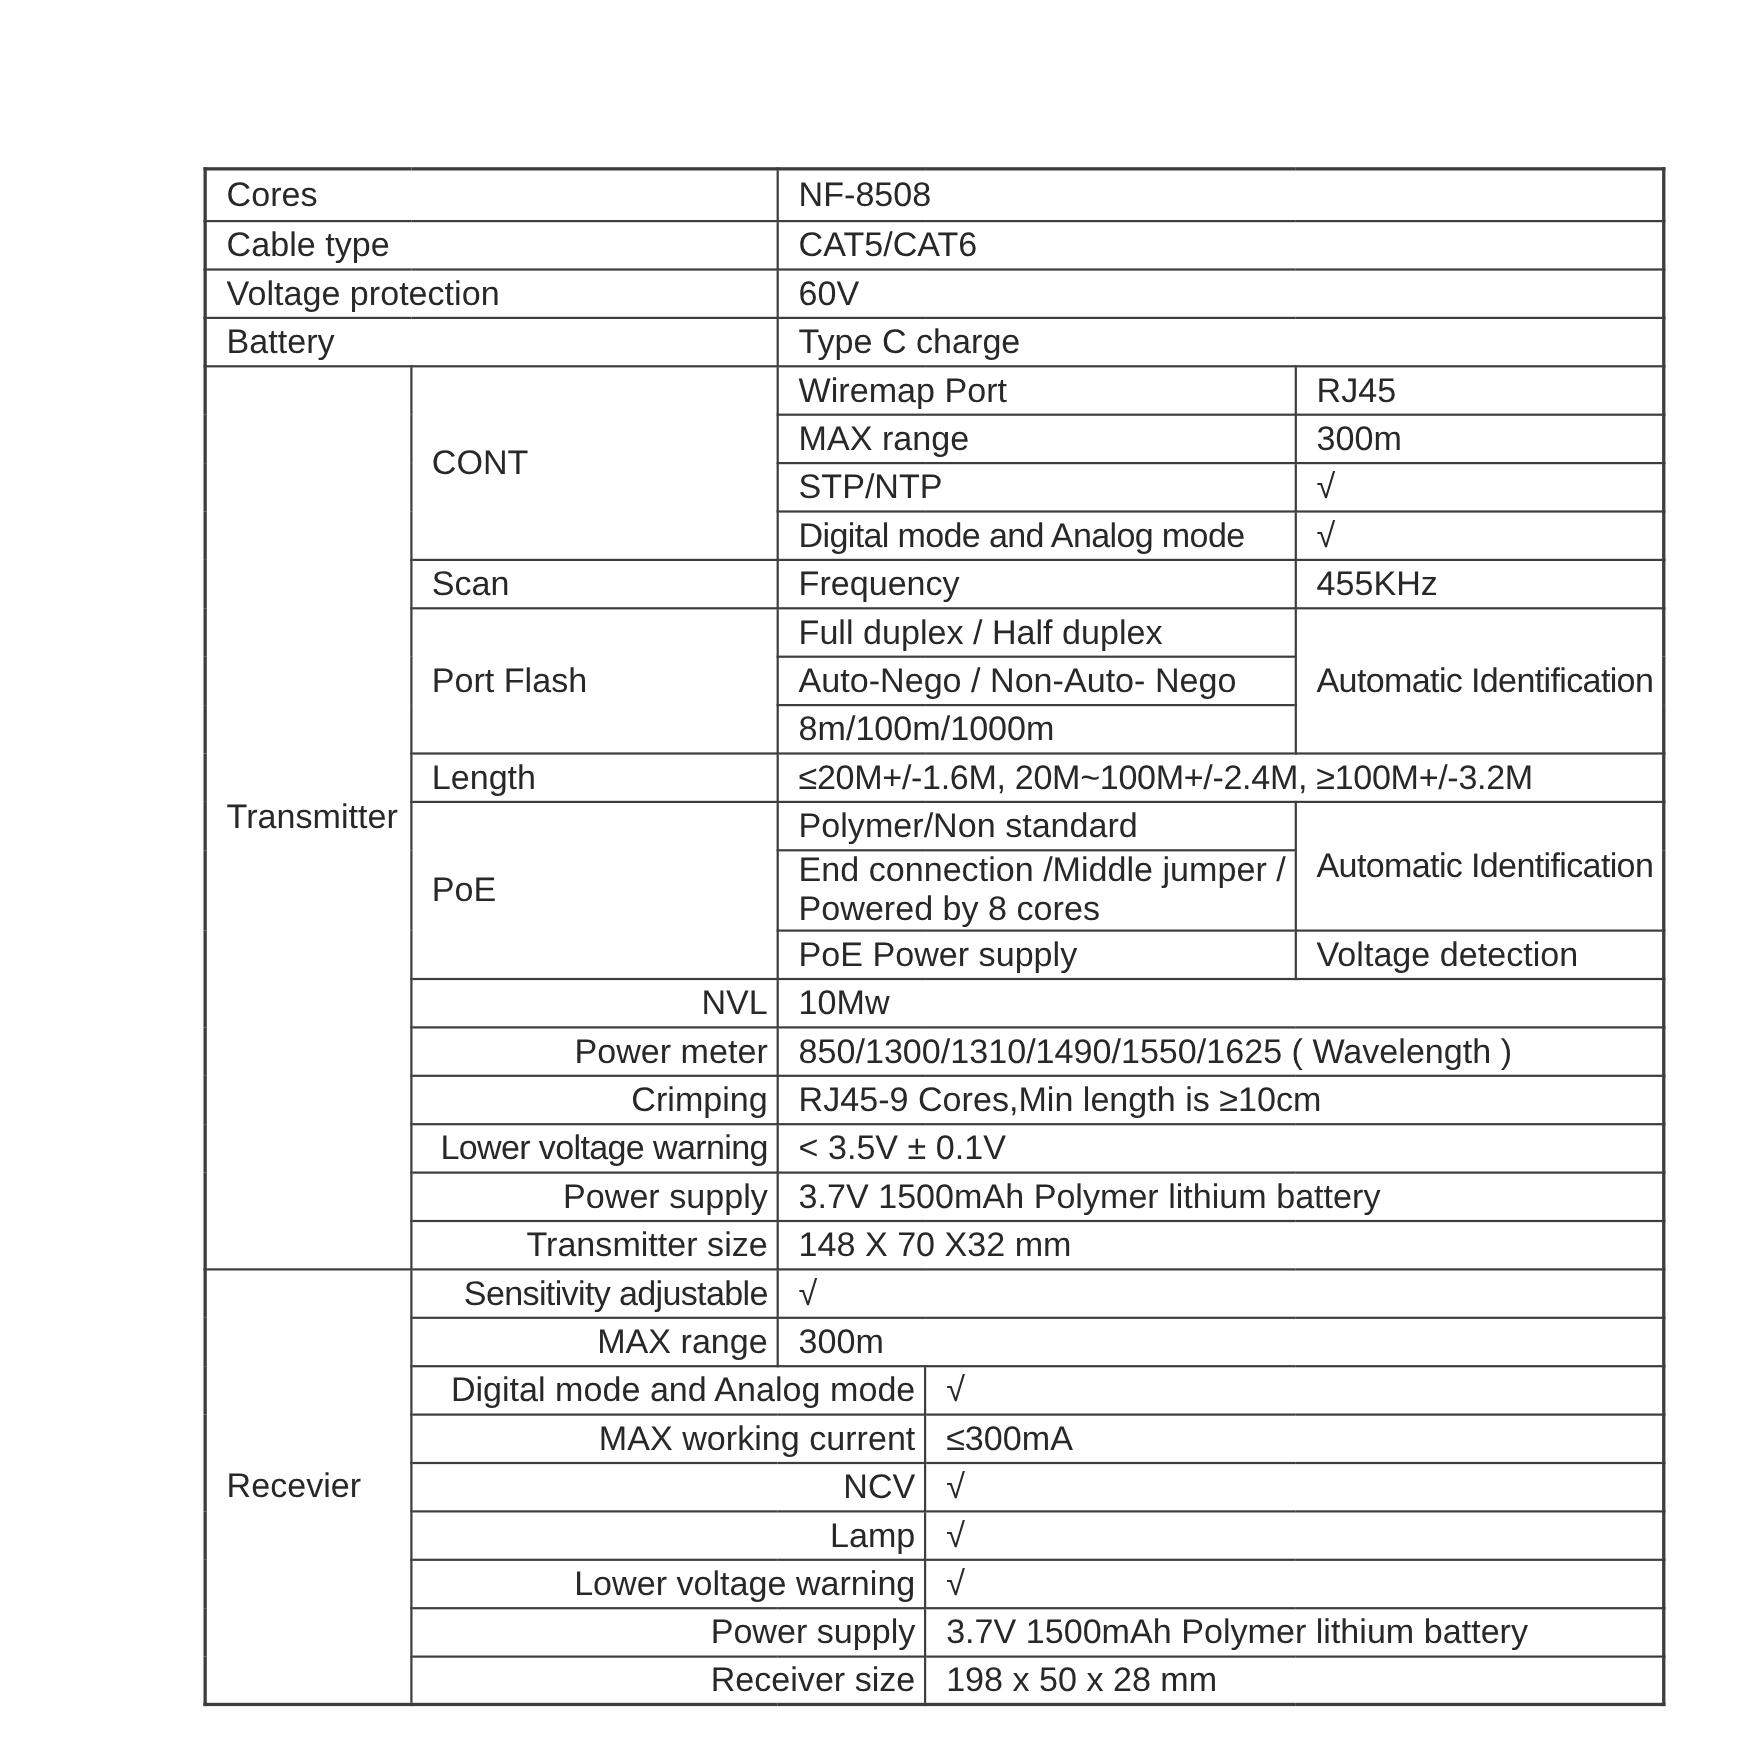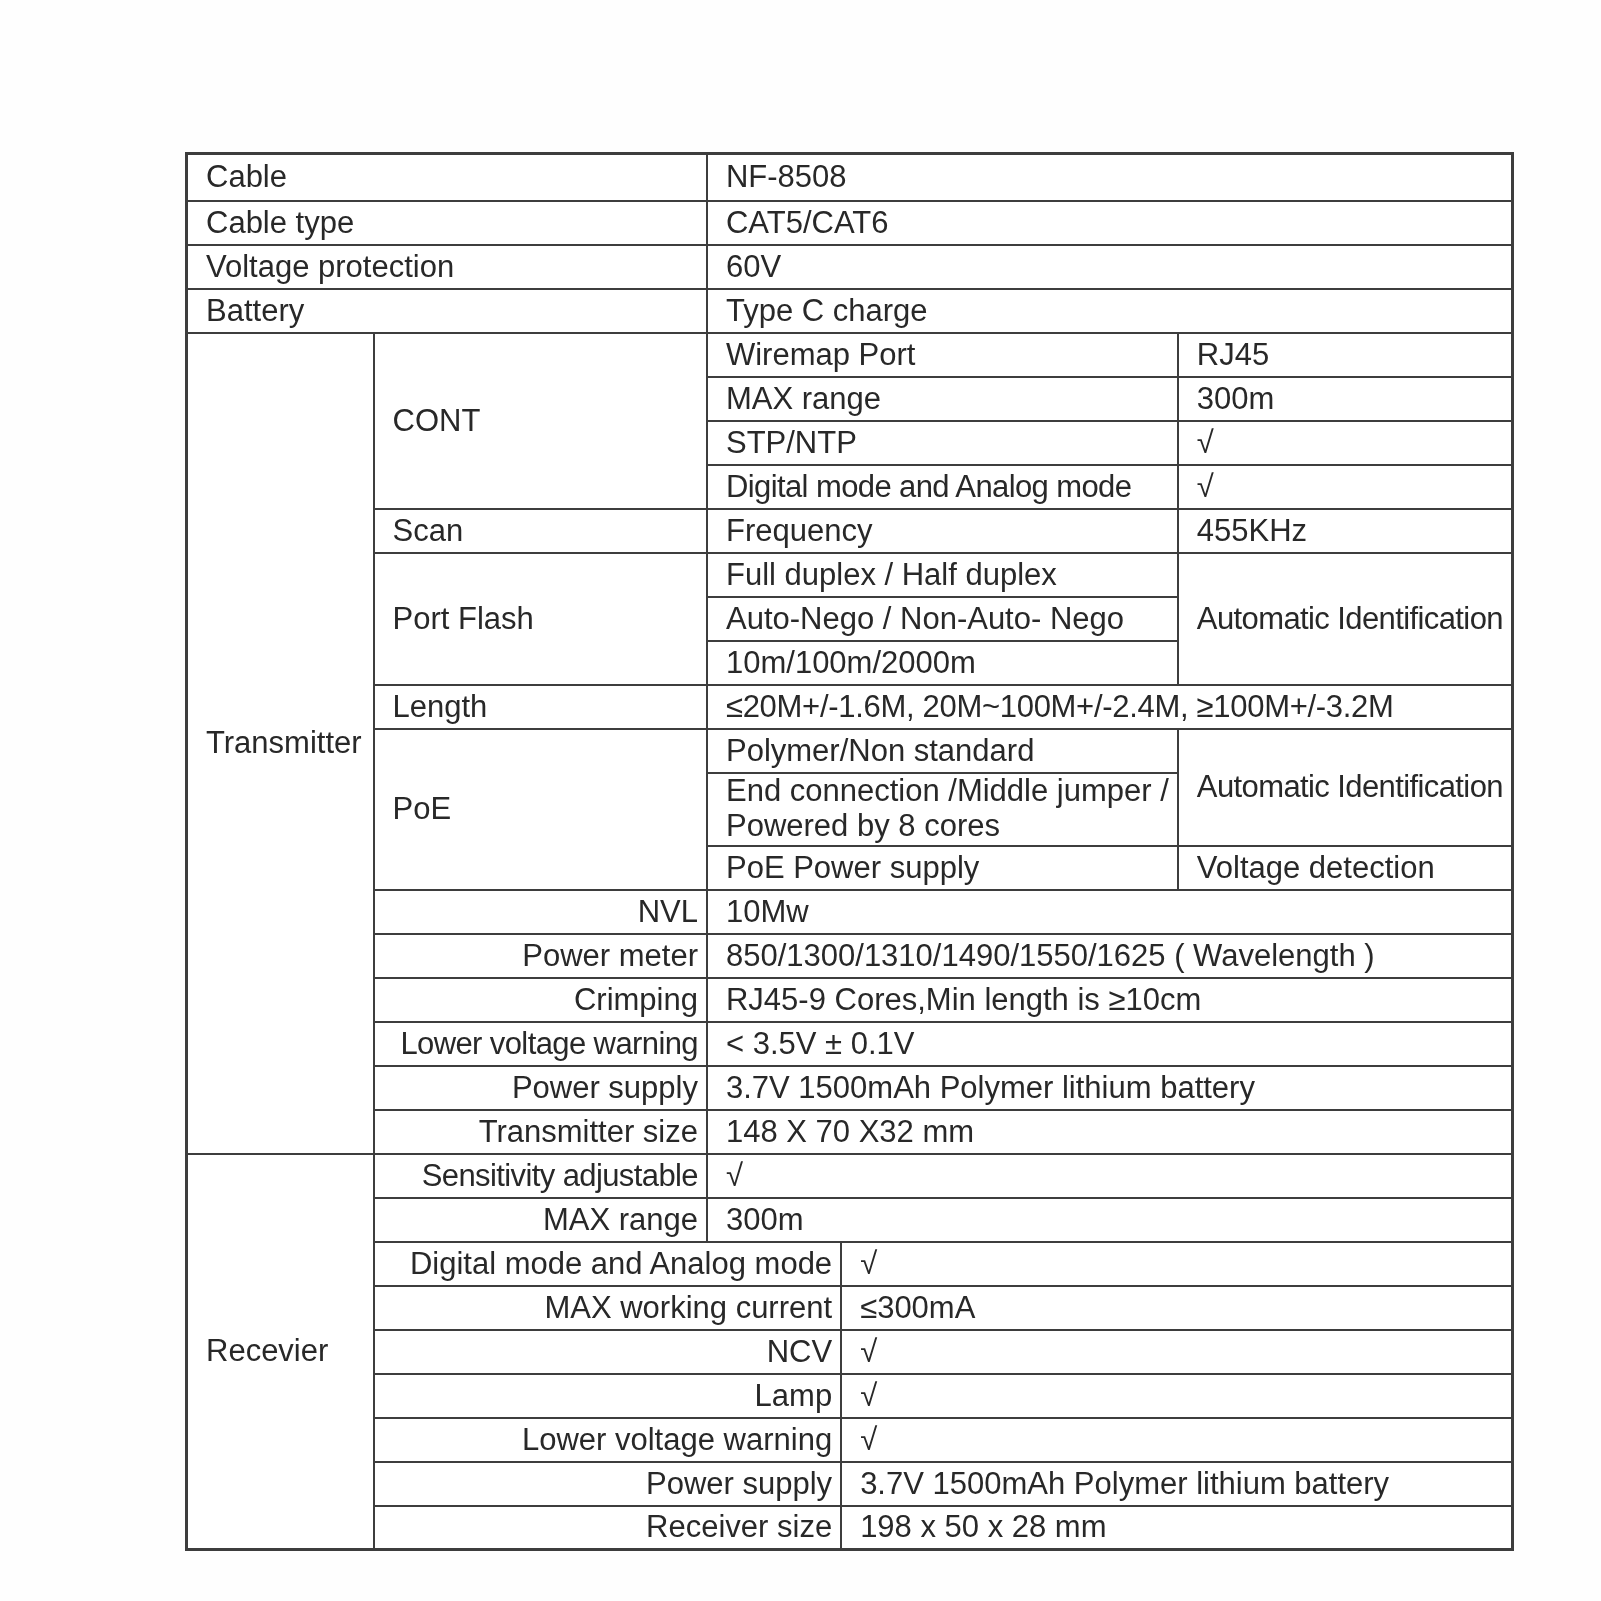--- a/index.html
+++ b/index.html
@@ -35,21 +35,21 @@
   <colgroup>
         <col class="cA">
         <col class="cB">
         <col class="cC">
         <col class="cD">
         <col class="cE">
       </colgroup>
 
   <tbody>
         <tr class="r-first">
-    <td colspan="2" class="pl-lg">Cable</td>
+    <td colspan="2" class="pl-lg">Cores</td>
     <td colspan="3">NF-8508</td>
   </tr>
   <tr>
     <td colspan="2" class="pl-lg">Cable type</td>
     <td colspan="3">CAT5/CAT6</td>
   </tr>
   <tr>
     <td colspan="2" class="pl-lg">Voltage protection</td>
     <td colspan="3">60V</td>
   </tr>
@@ -85,21 +85,21 @@
 
   <tr>
     <td rowspan="3" class="pl-md">Port Flash</td>
     <td colspan="2">Full duplex / Half duplex</td>
     <td rowspan="3" class="autoid">Automatic Identification</td>
   </tr>
   <tr>
     <td colspan="2">Auto-Nego / Non-Auto- Nego</td>
   </tr>
   <tr>
-    <td colspan="2">10m/100m/2000m</td>
+    <td colspan="2">8m/100m/1000m</td>
   </tr>
 
   <tr>
     <td class="pl-md">Length</td>
     <td colspan="3" class="lenval">≤20M+/-1.6M, 20M~100M+/-2.4M, ≥100M+/-3.2M</td>
   </tr>
 
   <tr>
     <td rowspan="3" class="pl-md">PoE</td>
     <td colspan="2">Polymer/Non standard</td>

